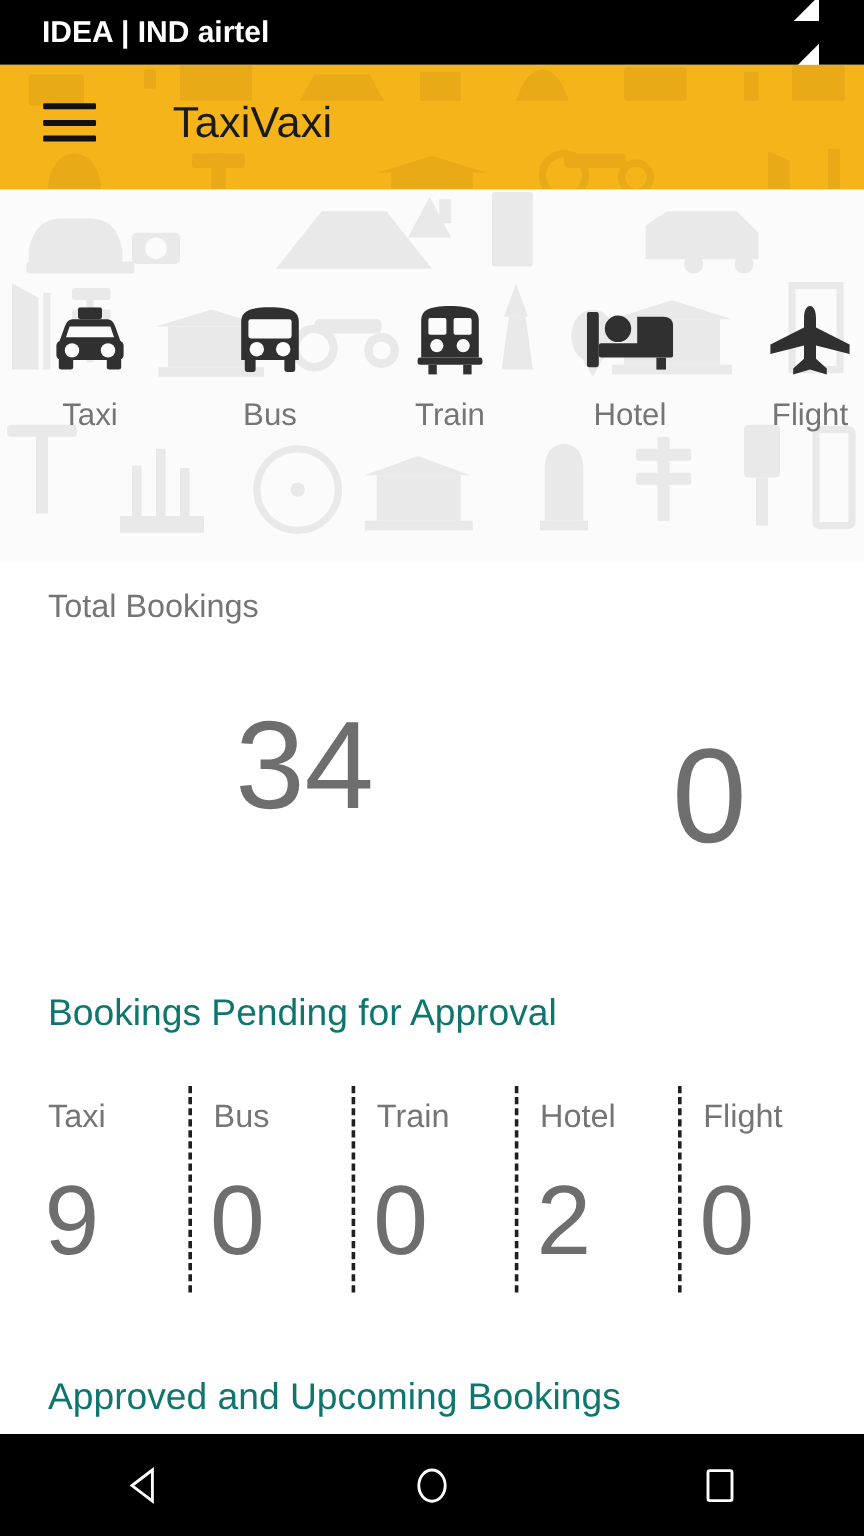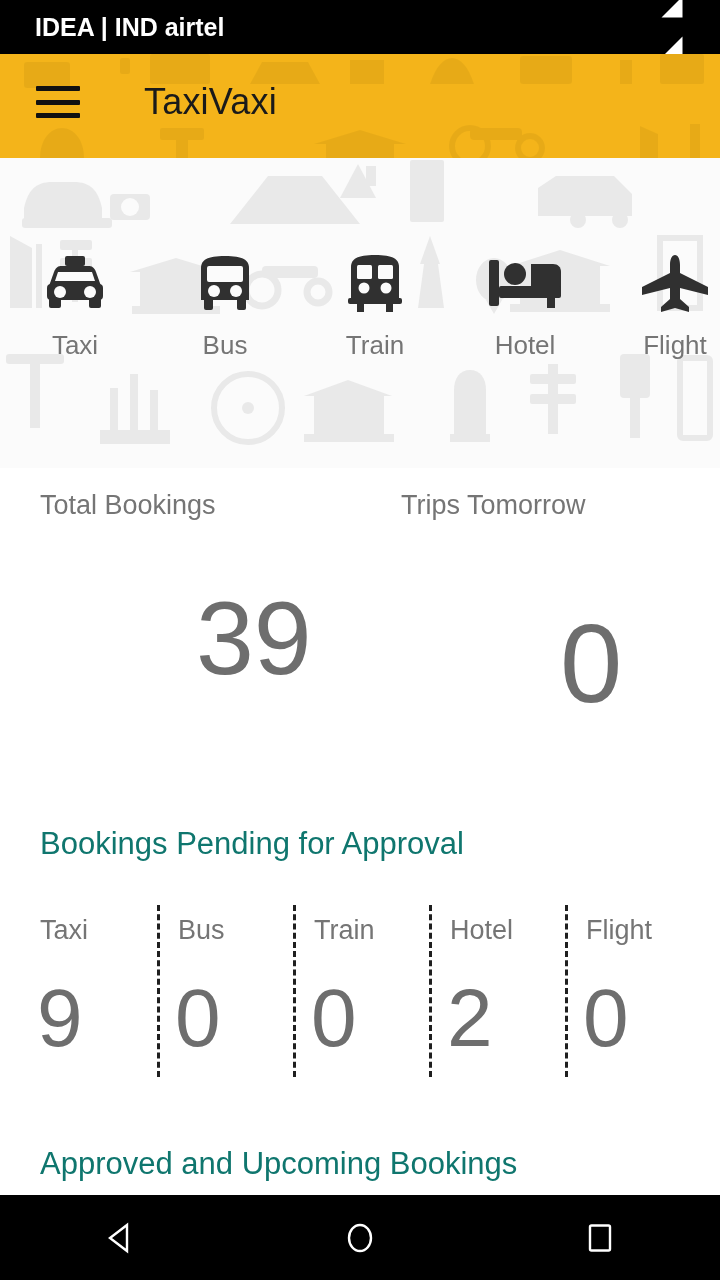--- a/index.html
+++ b/index.html
@@ -450,24 +450,23 @@
         </svg>
       </span>
       <span class="mode-label">Flight</span>
     </div>
   </div>
 </div>
 
 <div class="stats-row">
   <div class="stat total">
     <div class="stat-label">Total Bookings</div>
-    <div class="stat-value">39</div>
+    <div class="stat-value">34</div>
   </div>
   <div class="stat tomorrow">
-    <div class="stat-label">Trips Tomorrow</div>
     <div class="stat-value">0</div>
   </div>
 </div>
 
 <div class="section-title pending-title">Bookings Pending for Approval</div>
 
 <div class="pending-grid">
   <div class="pending-col">
 
     <span class="pending-name">Taxi</span>

